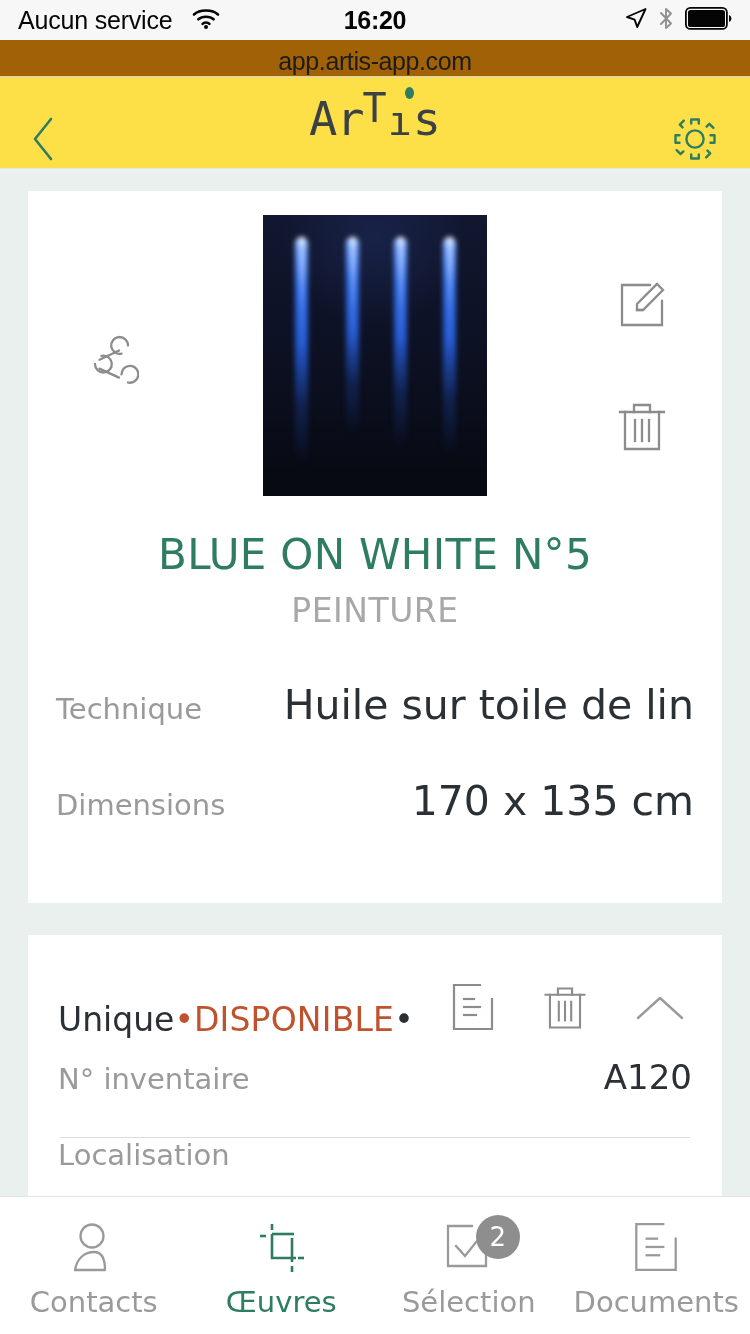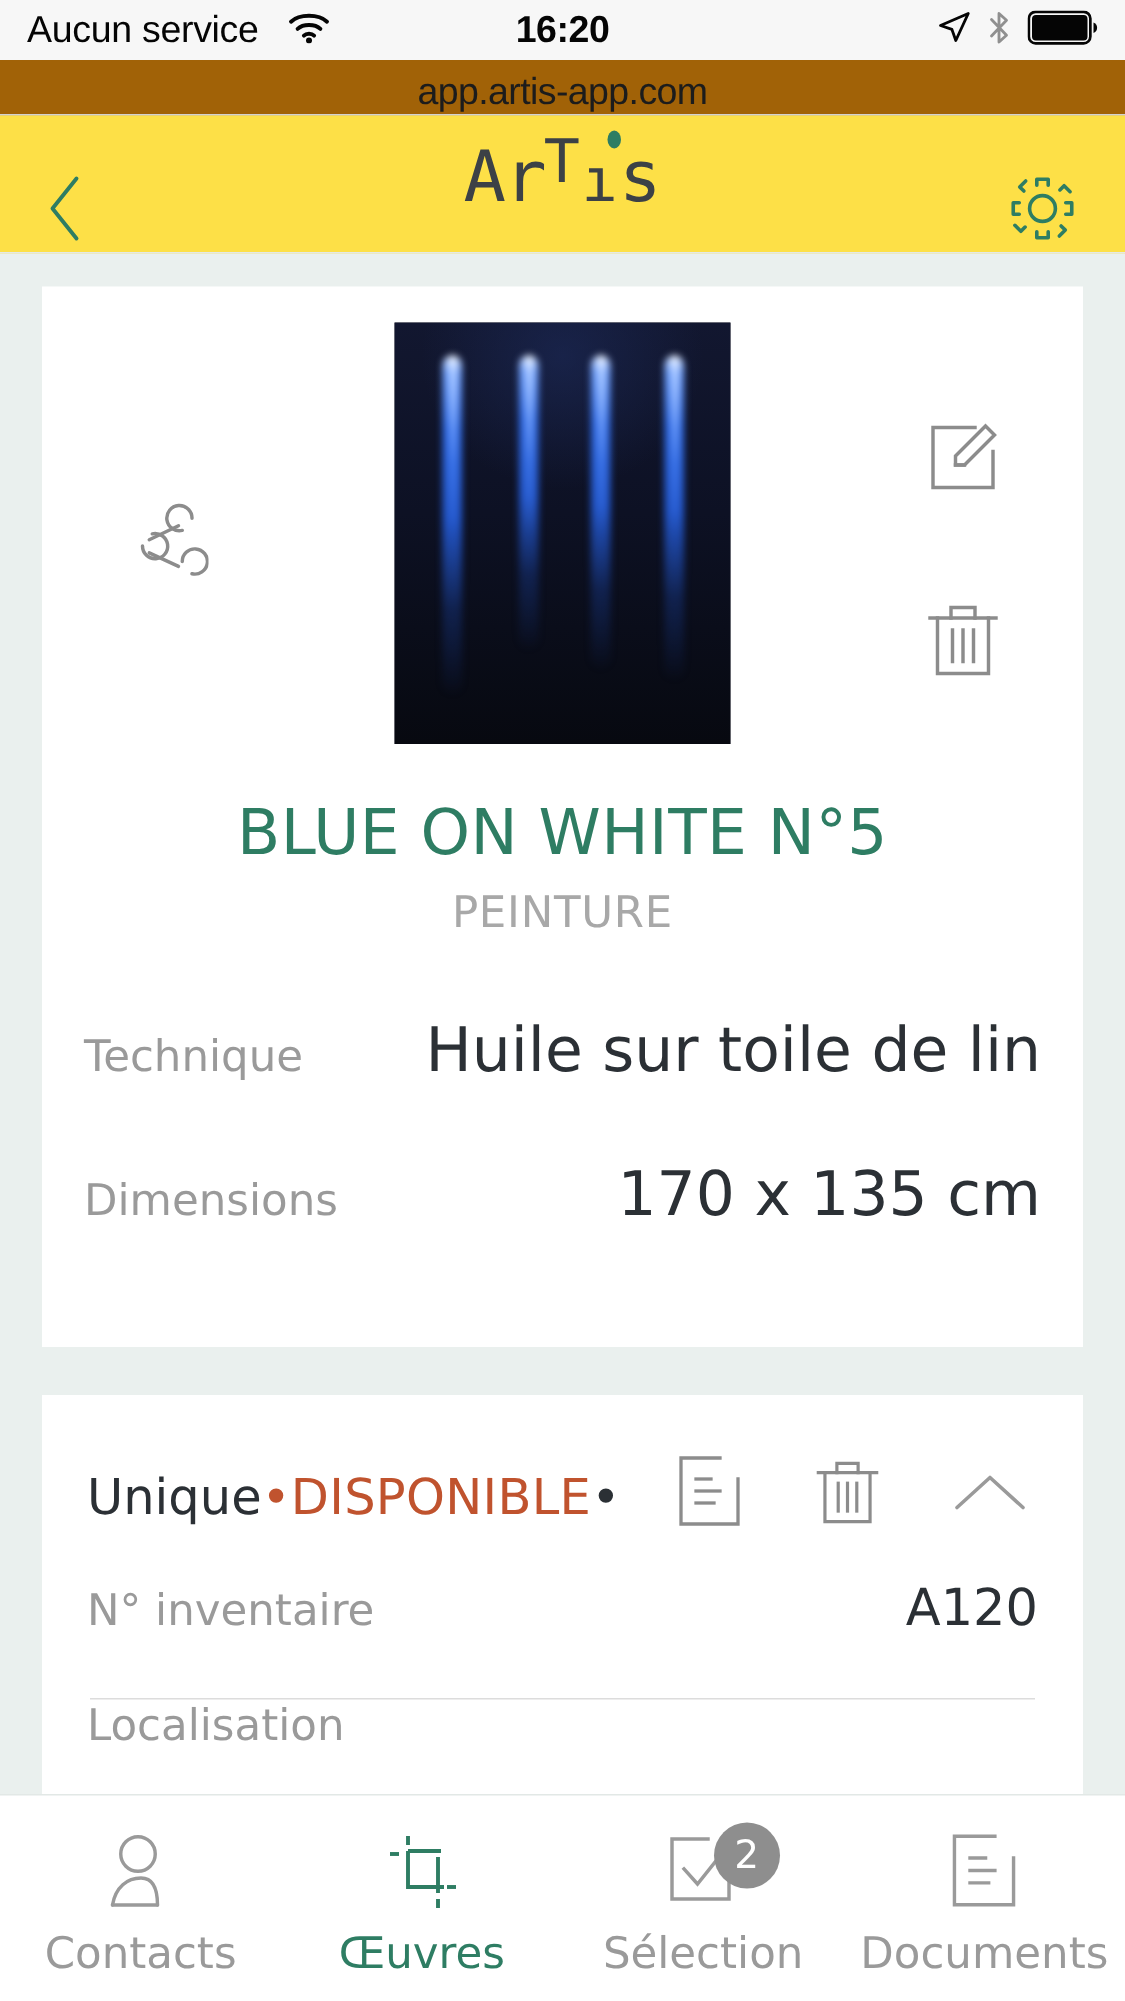--- a/index.html
+++ b/index.html
@@ -248,21 +248,21 @@
   .art-year {
     text-align: center;
     color: #41464b;
     font-size: 33px;
     margin-top: 16px;
     font-family: "DejaVu Sans", sans-serif;
   }
   .art-category {
     text-align: center;
     color: #a8a8a8;
-    font-size: 29px;
+    font-size: 33px;
     margin-top: 12px;
     letter-spacing: 0.5px;
     font-family: "DejaVu Sans", sans-serif;
   }
 
   
   .attr-list { margin-top: 51px; padding: 0 28px; }
   .attr-row {
     display: flex;
     align-items: baseline;
@@ -282,21 +282,21 @@
     font-family: "DejaVu Sans", sans-serif;
   }
 
   
   .card-status {
     margin-top: 32px;
     padding: 30px 0 0 0;
   }
   .status-head {
     display: flex;
-    align-items: center;
+    align-items: flex-end;
     padding: 0 30px 0 30px;
     min-height: 74px;
   }
   .status-text {
     font-size: 33px;
     color: #2b3035;
     white-space: nowrap;
     font-family: "DejaVu Sans", sans-serif;
   }
   .dot-orange { color: #c0532e; }

